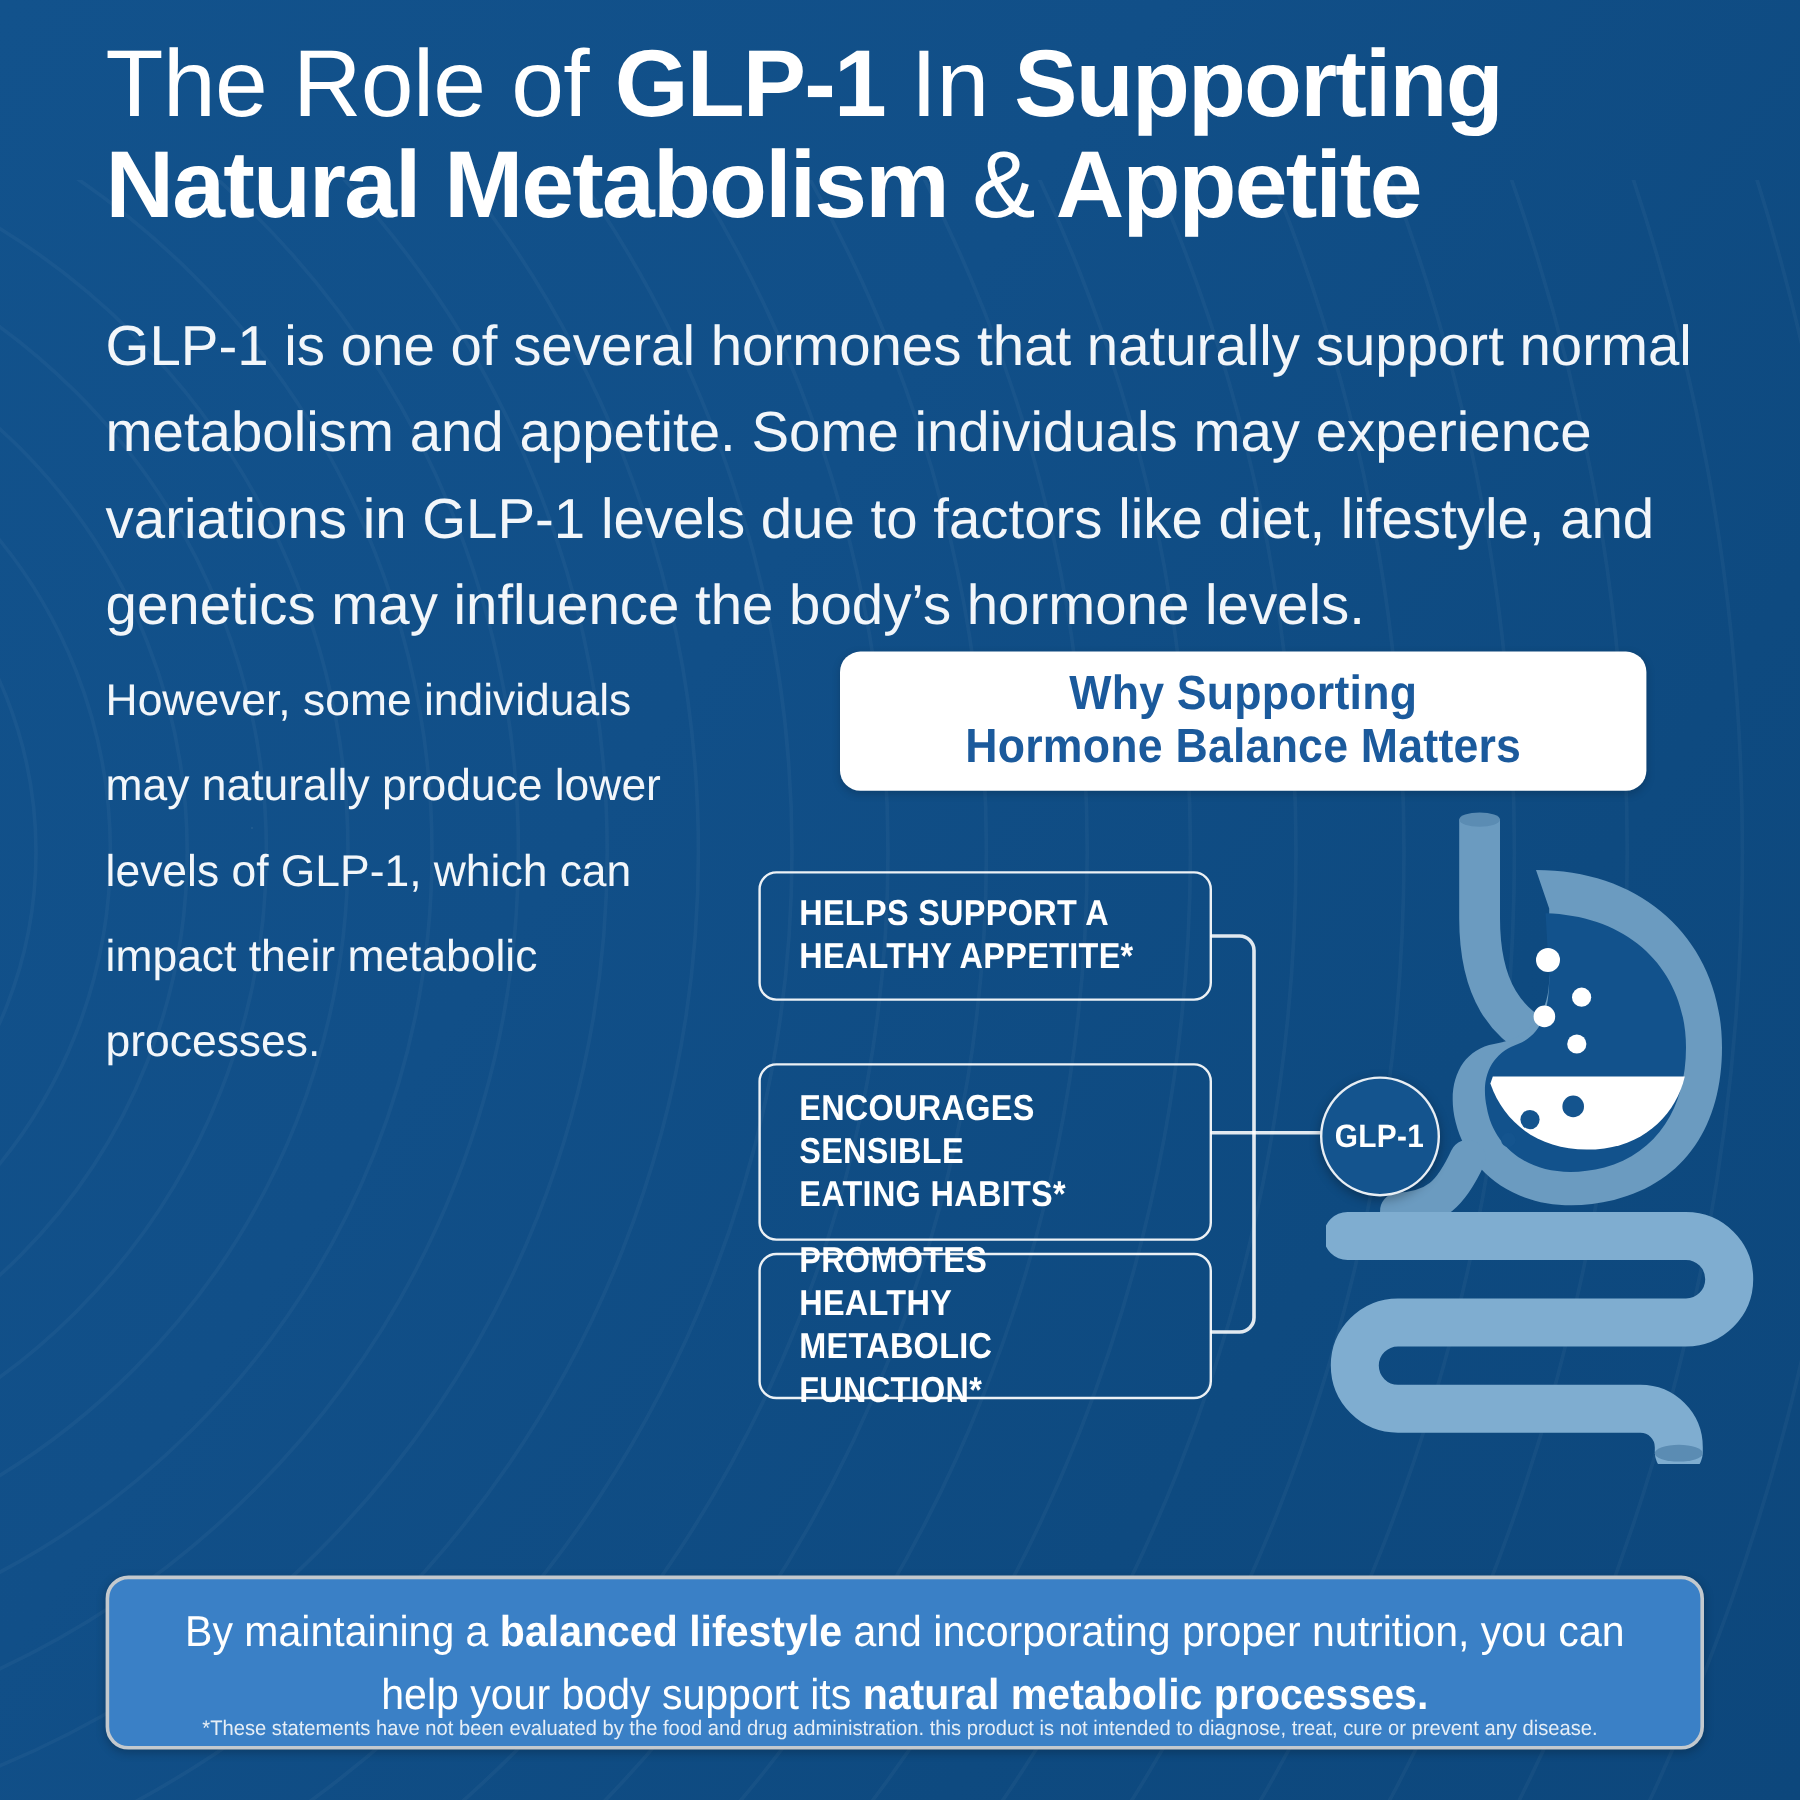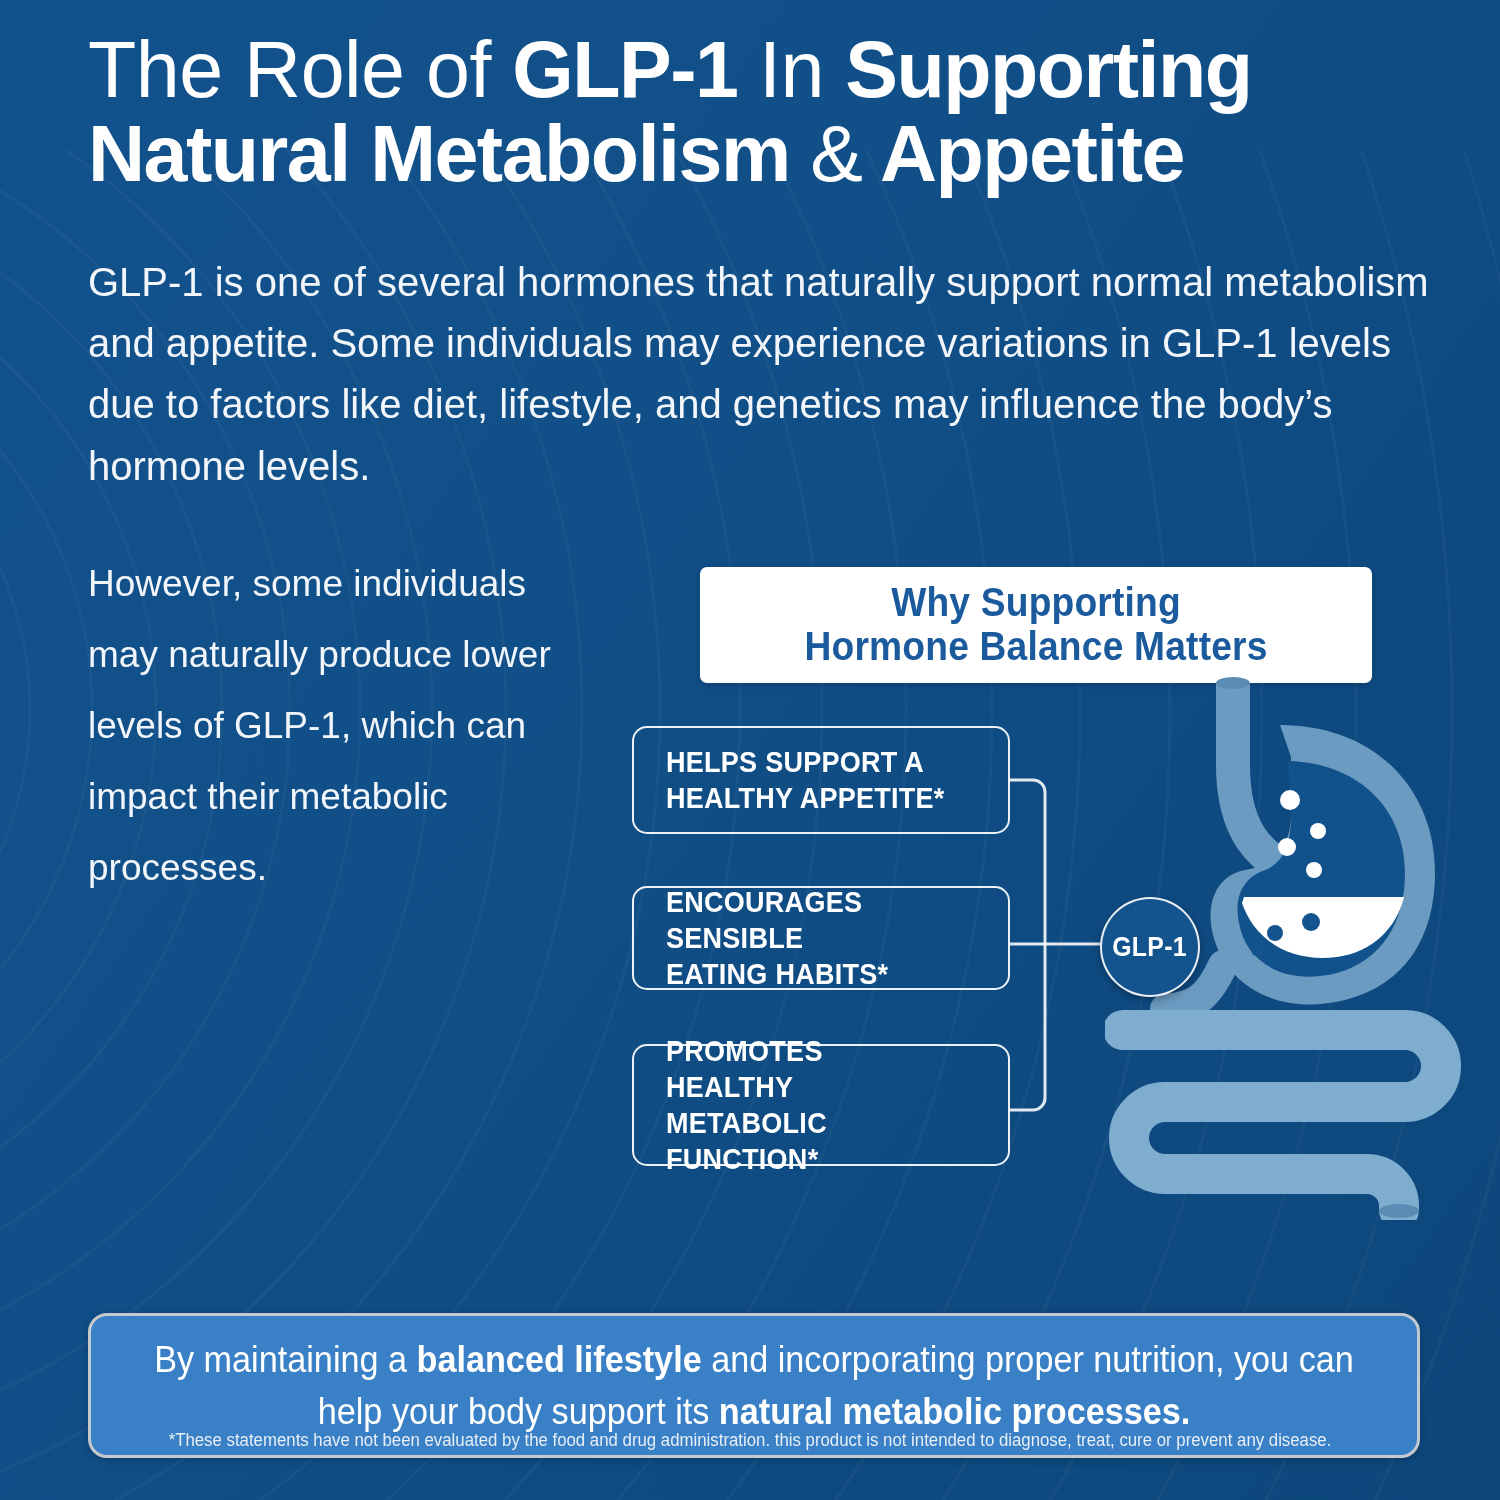--- a/index.html
+++ b/index.html
@@ -36,43 +36,42 @@
     letter-spacing:-0.5px;
     -webkit-font-smoothing:antialiased;
   }
   .t-light{font-weight:300;}
   .t-bold{font-weight:700;letter-spacing:-1.5px;}
 
   
   .intro{
     position:absolute;left:88px;top:252px;width:1370px;
     color:#f2f6fa;
-    font-size:40px;
+    font-size:47px;
     font-weight:300;
     line-height:1.53;
   }
 
   
   .leftcol{
     position:absolute;left:88px;top:548px;width:510px;
     color:#f2f6fa;
     font-size:37px;
     font-weight:400;
     line-height:1.92;
   }
 
   
   .headcard{
     position:absolute;left:700px;top:543px;
     width:672px;height:116px;
     background:#ffffff;
-    border-radius:7px;
+    border-radius:17px;
     display:flex;align-items:center;justify-content:center;
     box-shadow:0 2px 7px rgba(0,0,0,.18);
-    margin-top:24px;
   }
   .headcard-txt{
     color:#1b5a9c;
     font-weight:700;
     font-size:40px;
     line-height:1.09;
     text-align:center;
     transform:scaleX(.93);
     letter-spacing:.2px;
   }
@@ -89,21 +88,21 @@
   .bbox-txt{
     color:#ffffff;
     font-weight:700;
     font-size:30px;
     line-height:1.2;
     transform:scaleX(.9);
     transform-origin:left center;
     letter-spacing:.3px;
   }
   #bbox-0{top:726px;height:108px;align-items:center;}
-  #bbox-1{top:886px;height:104px;}
+  #bbox-1{top:886px;height:148px;}
   #bbox-2{top:1044px;height:122px;justify-content:center;}
 
   
   #connector{position:absolute;left:0;top:0;width:1500px;height:1500px;pointer-events:none;}
 
   
   .glpnode{
     position:absolute;left:1100px;top:897px;
     width:96px;height:96px;border-radius:50%;
     background:#14548e;

